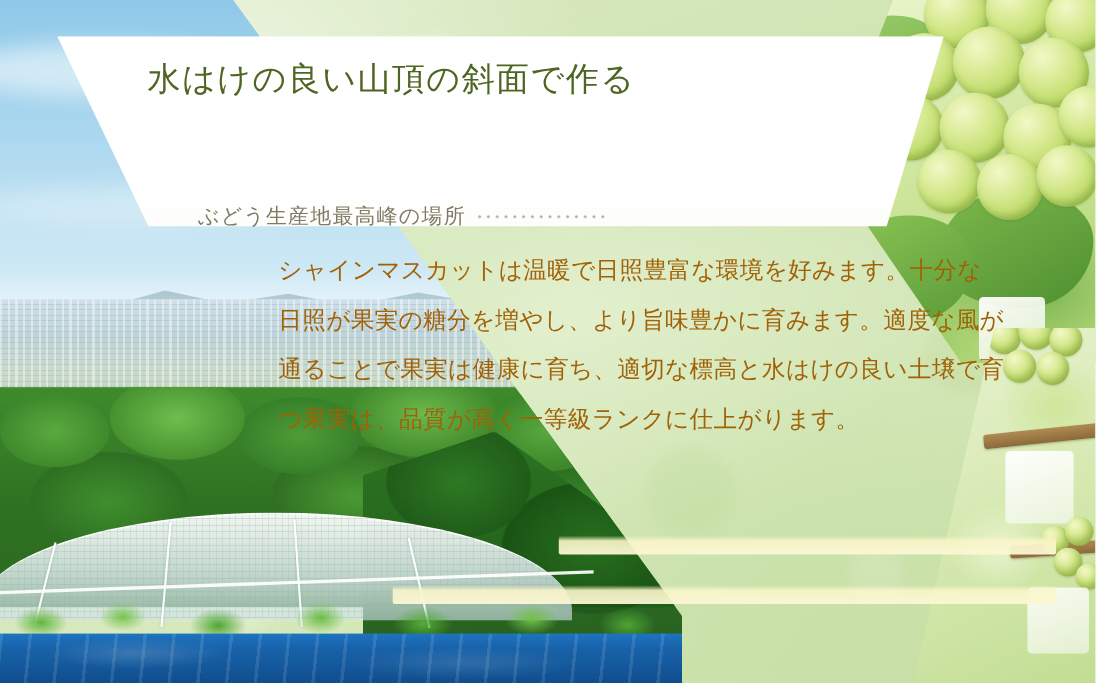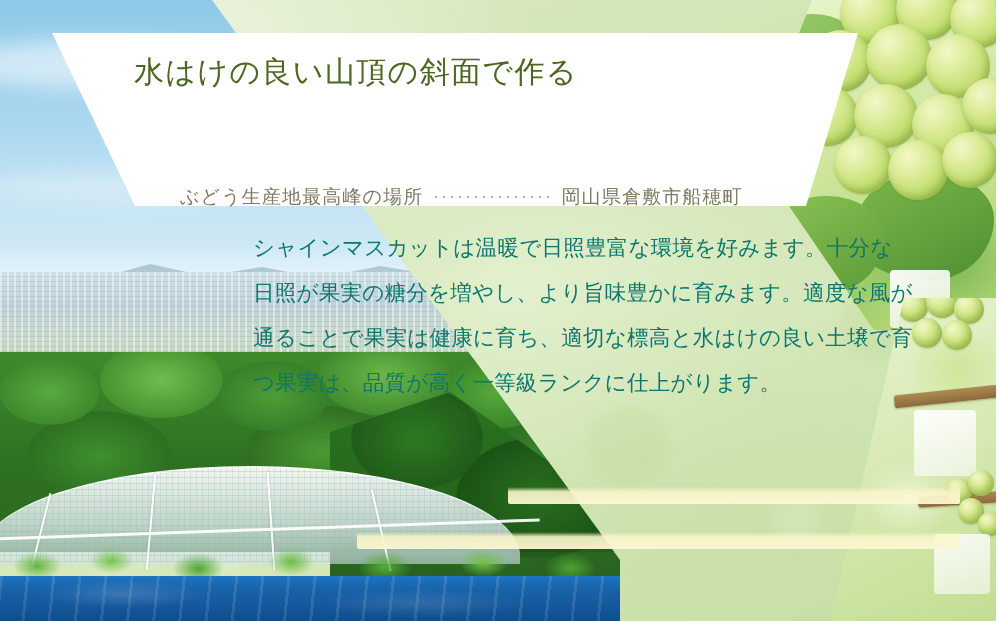--- a/index.html
+++ b/index.html
@@ -223,25 +223,25 @@
     display:inline-block;width:118px;height:18px;
     background-image:radial-gradient(circle, #b6b2a0 1.1px, rgba(0,0,0,0) 1.6px);
     background-size:8px 18px;background-position:center;
     background-repeat:repeat-x;
   }
 
   
   .body-wrap{position:absolute;inset:0;}
   .para{
     position:absolute;
-    color:#0f766e;
+    color:#a16207;
     font-size:21.5px;
     line-height:45px;
     letter-spacing:.012em;
-    font-family:Liberation Serif, serif;
+    font-family:Liberation Mono, monospace;
     white-space:pre-line;
   }
   .para1{left:253px;top:226px;width:660px;}
   .para2{left:357px;top:426px;width:600px;}
 
   .hl{
     position:absolute;
     background:linear-gradient(180deg, rgba(250,246,205,0) 0%, rgba(250,245,200,.90) 28%, rgba(251,247,212,.95) 100%);
     border-radius:2px;
     pointer-events:none;
@@ -327,21 +327,20 @@
   </div>
 
   <div class="header-panel"></div>
 
   <div class="header-text">
     <div class="title-line1">水はけの良い山頂の斜面で作る</div>
 
     <div class="subtitle-row">
       <span>ぶどう生産地最高峰の場所</span>
       <span class="dotline"></span>
-      <span>岡山県倉敷市船穂町</span>
     </div>
   </div>
 
   <div class="body-wrap">
     <div class="hl hl-a"></div>
     <div class="hl hl-b"></div>
 
     <div class="para para1">シャインマスカットは温暖で日照豊富な環境を好みます。十分な日照が果実の糖分を増やし、より旨味豊かに育みます。適度な風が通ることで果実は健康に育ち、適切な標高と水はけの良い土壌で育つ果実は、品質が高く一等級ランクに仕上がります。</div>
   </div>
 

